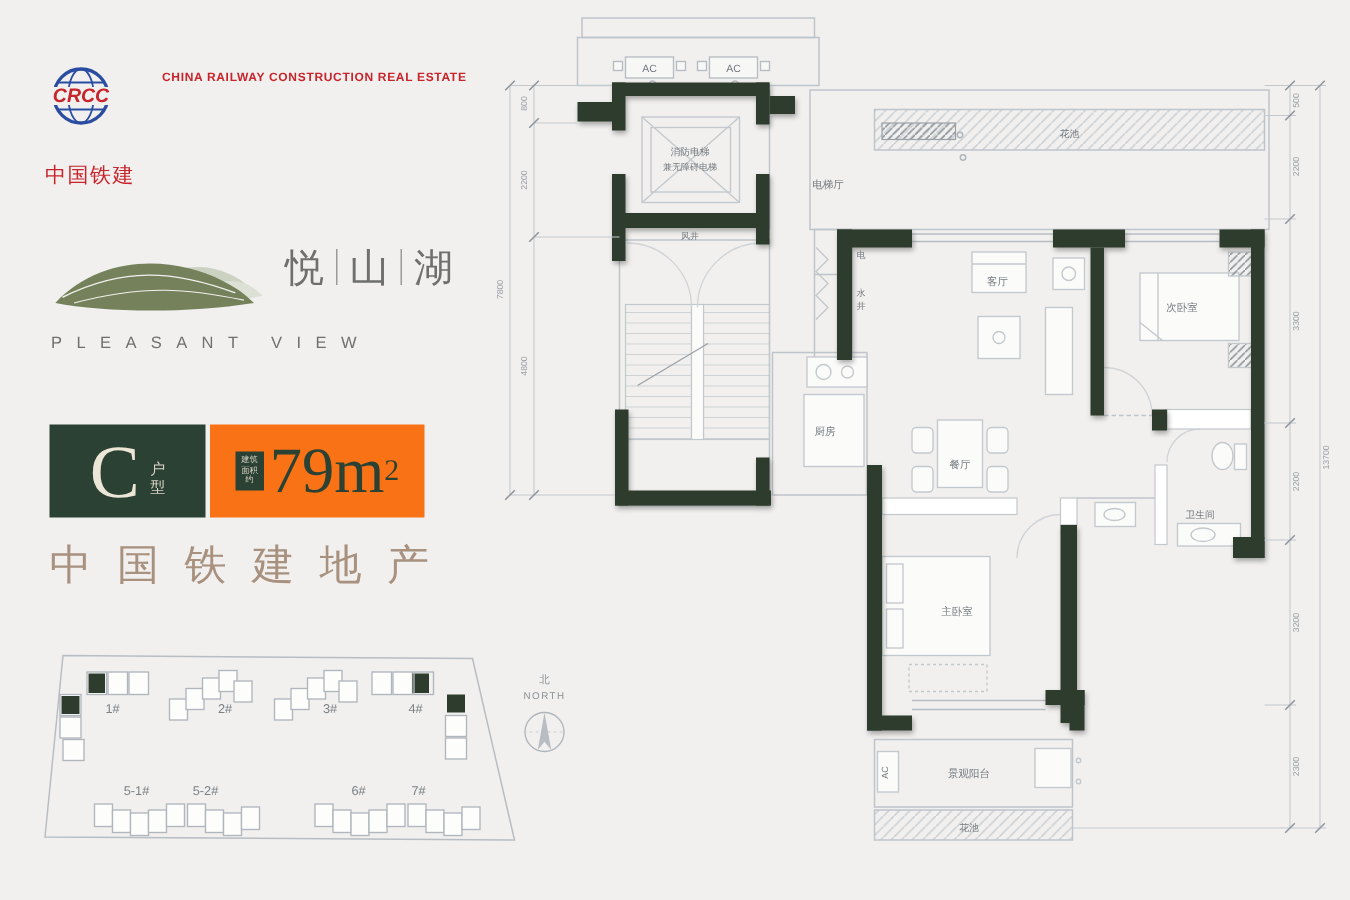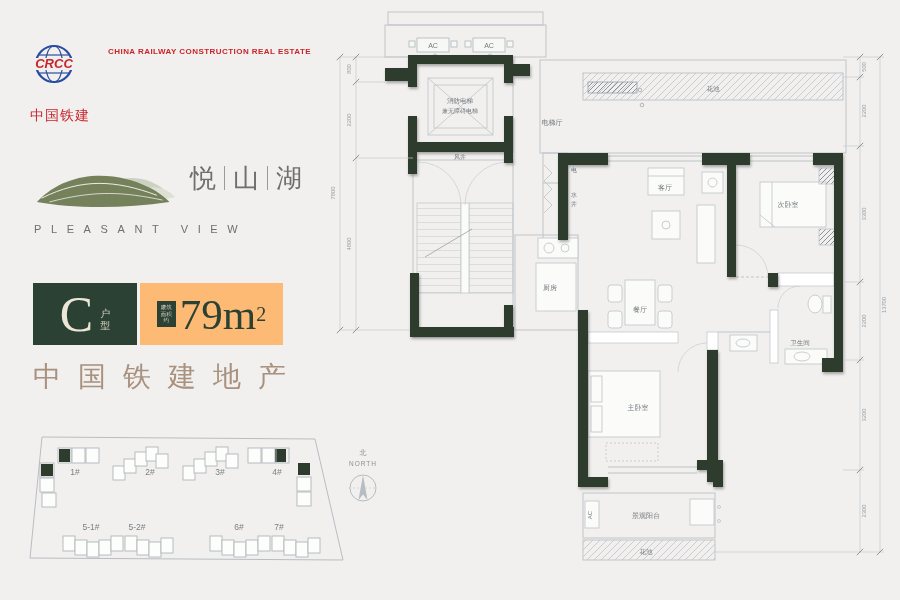--- a/index.html
+++ b/index.html
@@ -17,21 +17,21 @@
   .brand-row{display:flex;align-items:center;}
   .brand-name{display:flex;align-items:center;margin-left:12px;}
   .brand-name .ch{font-size:26px;color:#6f6f6f;letter-spacing:0;}
   .brand-name .sep{width:1px;height:24px;background:#9a9a9a;margin:0 8px;}
   .brand-en{margin-top:13px;font-size:11px;color:#6f6f6f;letter-spacing:9.6px;white-space:nowrap;}
   
   .badge{left:33px;top:283px;display:flex;gap:3px;height:62px;}
   .badge .type{width:104px;background:#2b4133;color:#ece6d7;display:flex;align-items:center;justify-content:center;}
   .badge .type .letter{font-family:"Liberation Serif",serif;font-size:50px;line-height:1;}
   .badge .type .suffix{display:flex;flex-direction:column;font-size:10px;color:#d9d3c5;margin-left:7px;margin-top:12px;line-height:1.2;}
-  .badge .area{width:143px;background:#fdba74;display:flex;align-items:center;justify-content:center;}
+  .badge .area{width:143px;background:#f97316;display:flex;align-items:center;justify-content:center;}
   .badge .area .note{width:19px;height:26px;background:#2b4133;color:#d9d3c5;font-size:5.5px;line-height:1.25;
                      display:flex;flex-direction:column;align-items:center;justify-content:center;margin-right:4px;}
   .badge .area .val{font-family:"Liberation Serif",serif;font-size:43px;color:#2b4133;line-height:1;}
   .badge .area sup{font-family:"Liberation Serif",serif;font-size:20px;color:#2b4133;vertical-align:super;}
   
   .rooms{left:33px;top:358px;font-family:"Liberation Serif",serif;font-size:28px;color:#a8917e;letter-spacing:17px;white-space:nowrap;}
   
   svg text{font-family:"Liberation Sans",sans-serif;}
   .walls{filter:drop-shadow(1.5px 2.5px 1.8px rgba(70,70,70,.45));}
   .lbl{fill:#74797f;}

